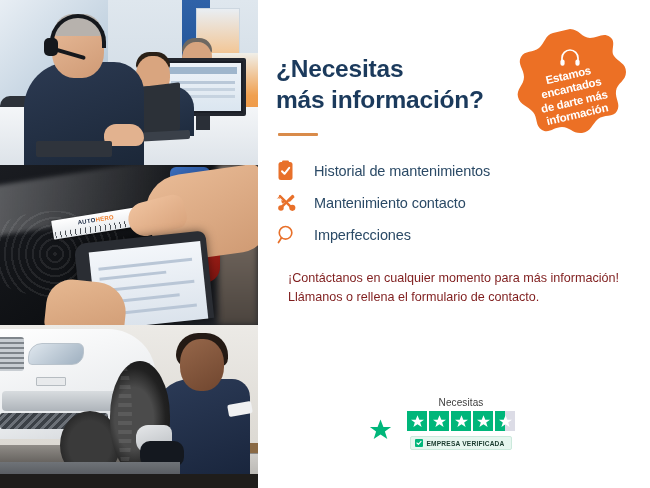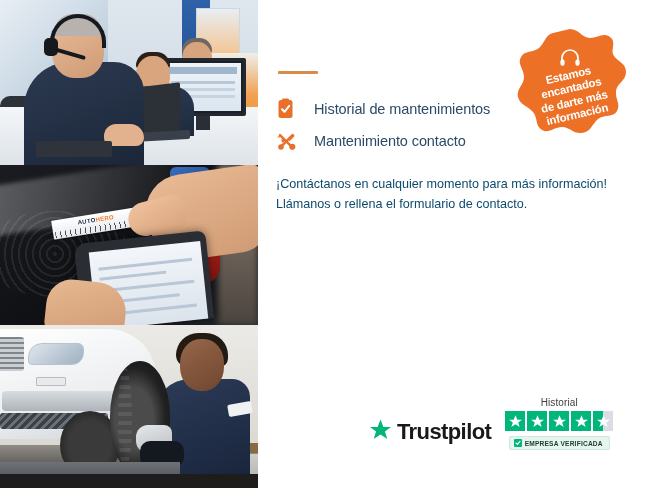--- a/index.html
+++ b/index.html
@@ -339,22 +339,23 @@
     width: 30px; flex: 0 0 30px;
     display: flex; align-items: center; justify-content: flex-start;
   }
   .feature .lbl {
     font-size: 14.5px; color: #2b4a66; letter-spacing: -0.1px;
     padding-left: 8px;
   }
 
   .footnote {
     margin-top: 18px;
-    font-size: 12.6px; line-height: 1.55; color: #0c4a6e;
+    font-size: 12.6px; line-height: 1.55; color: #7f1d1d;
     white-space: pre-line;
+    margin-left: 12px;
   }
 
   
   .badge {
     position: absolute; right: 24px; top: 27px;
     width: 112px; height: 112px;
   }
   .badge svg { display: block; }
   .badge .head-ico {
     position: absolute; left: 50%; top: 22px; transform: translateX(-50%);
@@ -485,20 +486,22 @@
       <div class="glove"></div>
       <div class="forearm"></div>
       <div class="lift"></div>
       <div class="floor"></div>
     </div>
 
   </div>
 
   <div class="content">
 
+    <h1 class="headline">¿Necesitas
+más información?</h1>
     <div class="divider"></div>
 
     <ul class="features">
 
       <li class="feature">
         <span class="ico">
           <svg width="19" height="22" viewBox="0 0 19 22">
             <rect x="2.5" y="2" width="14" height="18" rx="2.5" fill="#e8702a"></rect>
             <rect x="6" y="0.5" width="7" height="4" rx="1.3" fill="#e8702a"></rect>
             <path d="M6 11.2 L8.5 13.8 L13.2 7.8" stroke="#ffffff" stroke-width="2" fill="none" stroke-linecap="round" stroke-linejoin="round"></path>
@@ -516,20 +519,29 @@
             </g>
             <path d="M3.2 2.4 a3.3 3.3 0 0 0 3.4 5.2 l1.4 1.4 -2 2 -1.4 -1.4 A3.3 3.3 0 0 0 -0.6 6.2 z" fill="#e8702a" transform="translate(1.2,1.2)"></path>
             <path d="M17.4 3.0 l2.2 2.2 -5.2 5.2 -2.2 -2.2 z" fill="#e8702a"></path>
             <circle cx="17.1" cy="16.6" r="3.2" fill="#e8702a"></circle>
             <circle cx="5.2" cy="16.8" r="2.9" fill="#e8702a"></circle>
           </svg>
         </span>
         <span class="lbl">Mantenimiento contacto</span>
       </li>
 
+      <li class="feature">
+        <span class="ico">
+          <svg width="21" height="21" viewBox="0 0 22 22">
+            <circle cx="10" cy="9.2" r="6.6" fill="none" stroke="#e8702a" stroke-width="1.7"></circle>
+            <path d="M5.6 14.6 L2.6 19.4" stroke="#e8702a" stroke-width="1.8" stroke-linecap="round"></path>
+          </svg>
+        </span>
+        <span class="lbl">Imperfecciones</span>
+      </li>
 
 
 
     </ul>
 
     <p class="footnote">¡Contáctanos en cualquier momento para más información!
 Llámanos o rellena el formulario de contacto.</p>
 
     <div class="badge">
       <svg width="112" height="112" viewBox="0 0 112 112">
@@ -551,25 +563,24 @@
       </div>
     </div>
 
     <div class="trust">
       <div class="tp-logo">
         <span>
           <svg width="25" height="24" viewBox="0 0 24 24">
             <path fill="#00b67a" d="M12 1.6 L14.9 8.9 L22.6 8.9 L16.4 13.5 L18.8 21 L12 16.4 L5.2 21 L7.6 13.5 L1.4 8.9 L9.1 8.9 Z"></path>
           </svg>
         </span>
-        <span class="name">Trustpilot</span>
       </div>
 
       <div class="tp-right">
-        <span class="tp-excelente">Historial</span>
+        <span class="tp-excelente">Necesitas</span>
         <div class="stars">
           <span class="star-box">
             <svg width="15" height="15" viewBox="0 0 24 24">
                 <path fill="#fff" d="M12 2 L14.9 9 L22.4 9 L16.3 13.5 L18.6 20.8 L12 16.3 L5.4 20.8 L7.7 13.5 L1.6 9 L9.1 9 Z"></path>
               </svg>
           </span>
           <span class="star-box">
             <svg width="15" height="15" viewBox="0 0 24 24">
                 <path fill="#fff" d="M12 2 L14.9 9 L22.4 9 L16.3 13.5 L18.6 20.8 L12 16.3 L5.4 20.8 L7.7 13.5 L1.6 9 L9.1 9 Z"></path>
               </svg>

